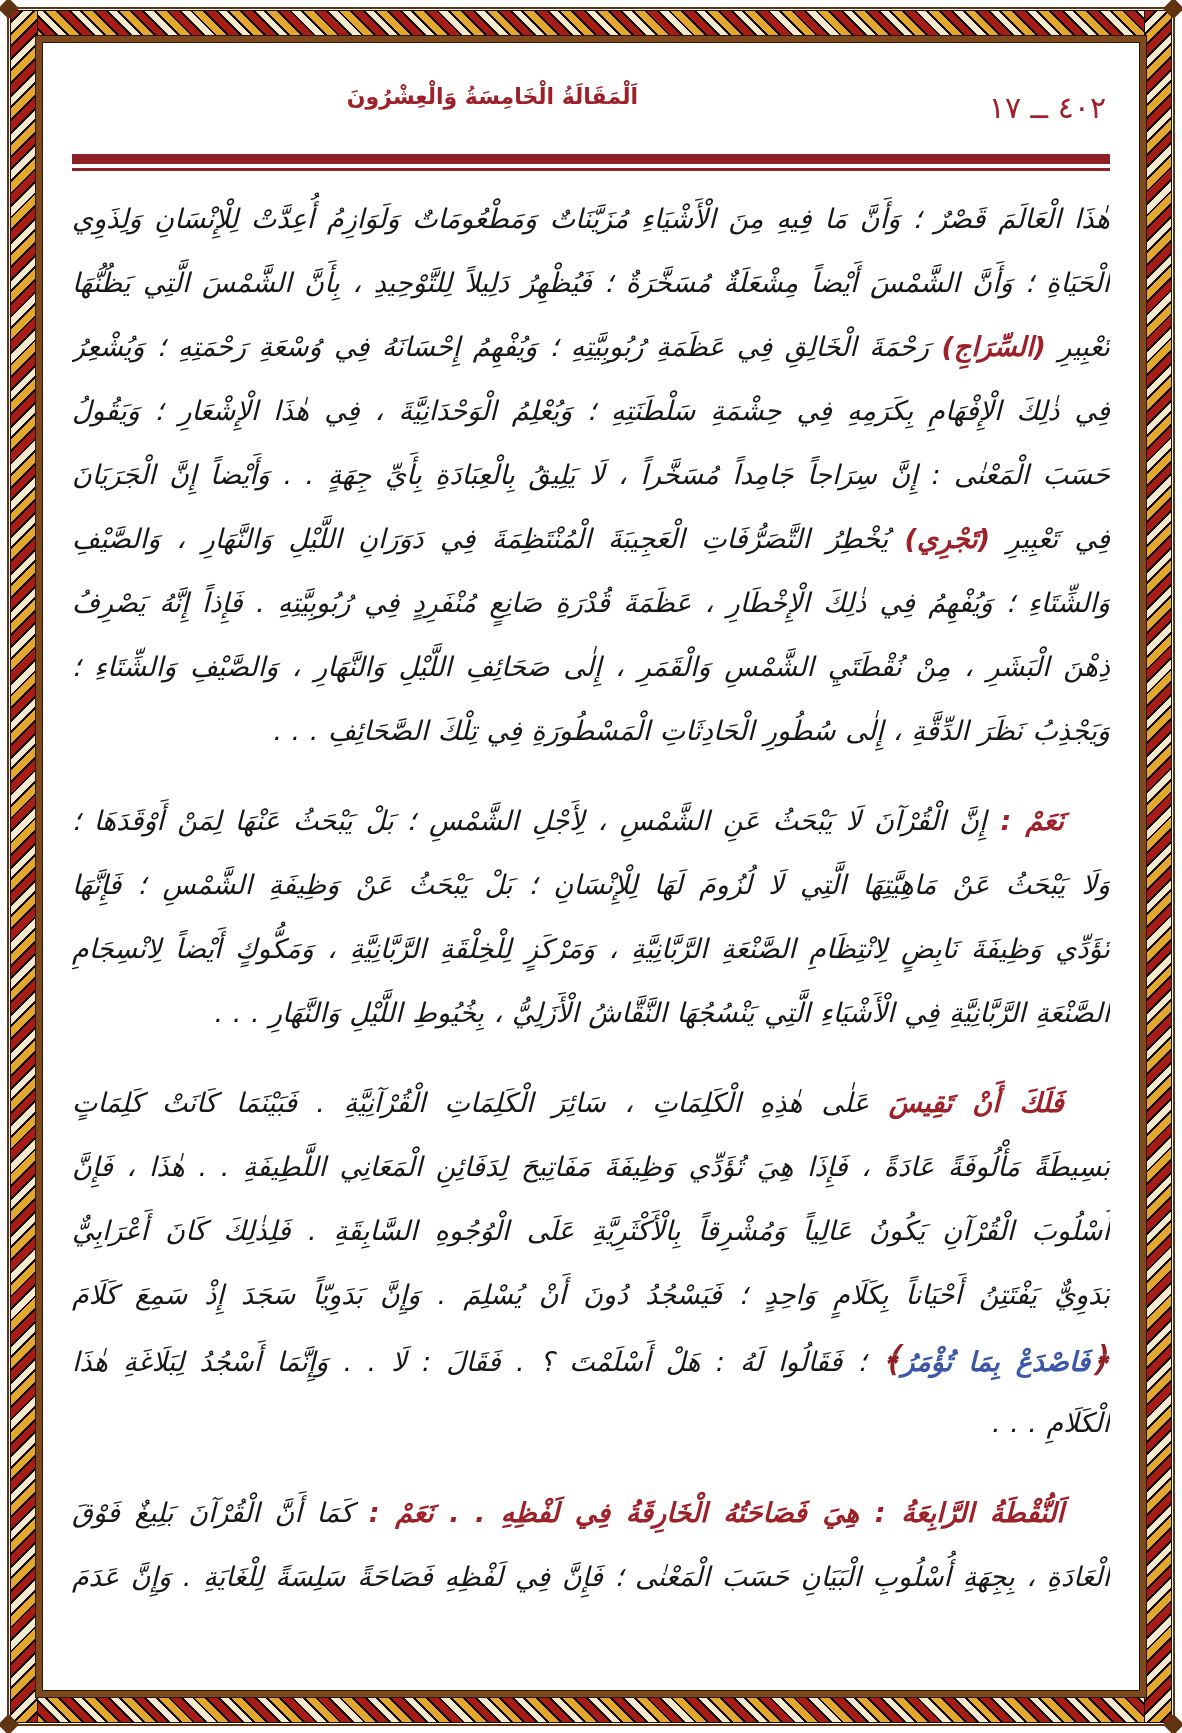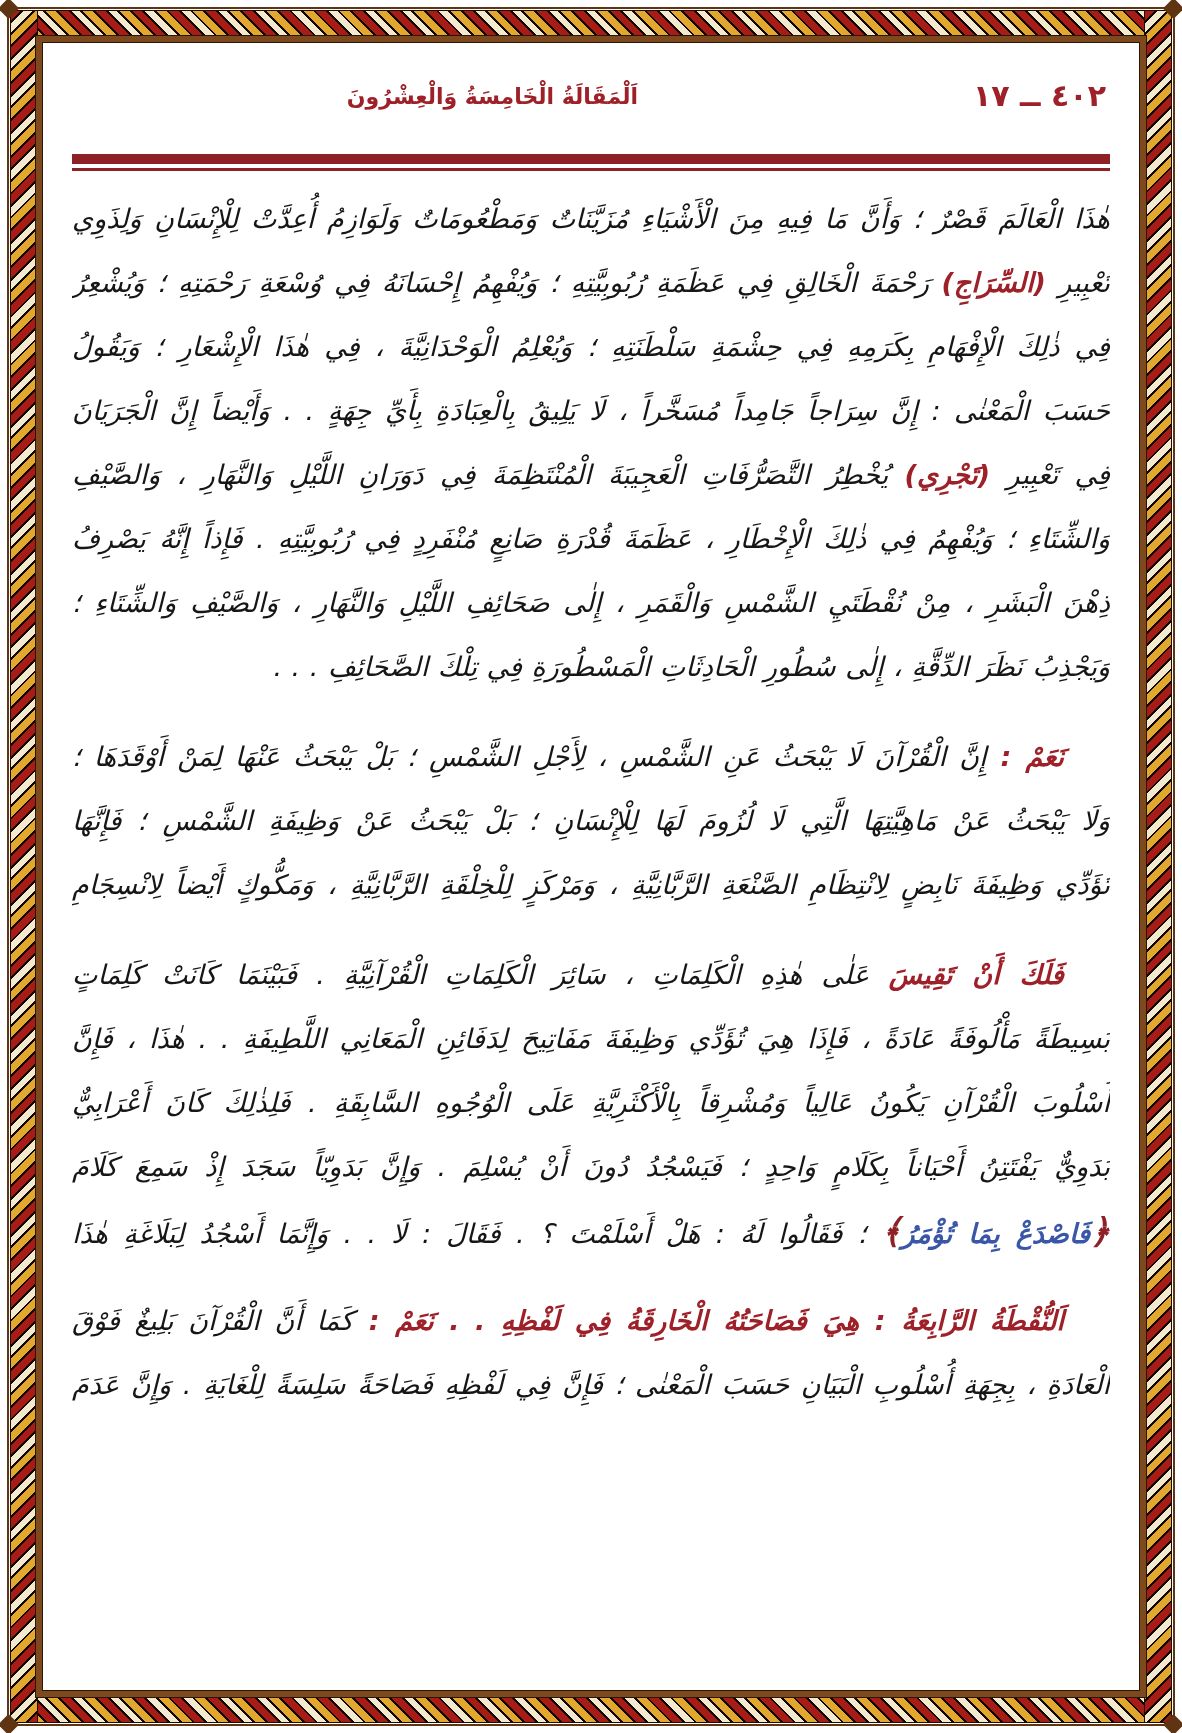--- a/index.html
+++ b/index.html
@@ -38,22 +38,22 @@
   .finial{position:absolute;width:15px;height:15px;background:var(--border-dark);
     transform:rotate(45deg);}
   .finial-tl{left:1px;top:1px}.finial-tr{right:1px;top:1px}
   .finial-bl{left:1px;bottom:1px}.finial-br{right:1px;bottom:1px}
 
   
   .content{position:absolute;left:72px;right:72px;top:62px;direction:rtl;}
   .header{position:relative;height:92px;}
   .title{position:absolute;left:40.5%;top:22px;transform:translateX(-50%);
     color:var(--accent-red);font-weight:bold;font-size:22px;white-space:nowrap;}
-  .pagenums{position:absolute;right:4px;top:16px;color:var(--accent-red);
-    font-weight:bold;font-size:30px;letter-spacing:2px;white-space:nowrap;}
+  .pagenums{position:absolute;right:4px;top:28px;color:var(--accent-red);
+    font-weight:normal;font-size:30px;letter-spacing:2px;white-space:nowrap;}
   .rule-thick{height:10px;background:var(--rule-red);}
   .rule-thin{height:3px;margin-top:4px;background:var(--rule-red);}
 
   .body{margin-top:16px;}
   .para + .para{margin-top:26px;}
   .line{
     font-size:27px;line-height:64px;height:64px;color:var(--text-black);
     text-align:justify;text-align-last:justify;text-justify:inter-word;
     overflow:hidden;word-spacing:1px;font-style:italic;
   }
@@ -83,38 +83,41 @@
     <div class="title">اَلْمَقَالَةُ الْخَامِسَةُ وَالْعِشْرُونَ</div>
     <div class="pagenums">٤٠٢ ــ ١٧</div>
   </div>
   <div class="rules">
     <div class="rule-thick"></div>
     <div class="rule-thin"></div>
   </div>
   <div class="body" id="body-text">
       <div class="para">
         <div class="line"><span class="seg-k">هٰذَا الْعَالَمَ قَصْرٌ ؛ وَأَنَّ مَا فِيهِ مِنَ الْأَشْيَاءِ مُزَيَّنَاتٌ وَمَطْعُومَاتٌ وَلَوَازِمُ أُعِدَّتْ لِلْإِنْسَانِ وَلِذَوِي</span></div>
+        <div class="line"><span class="seg-k">الْحَيَاةِ ؛ وَأَنَّ الشَّمْسَ أَيْضاً مِشْعَلَةٌ مُسَخَّرَةٌ ؛ فَيُظْهِرُ دَلِيلاً لِلتَّوْحِيدِ ، بِأَنَّ الشَّمْسَ الَّتِي يَظُنُّهَا</span></div>
         <div class="line"><span class="seg-k">تَعْبِيرِ </span><span class="seg-r">(السِّرَاجِ)</span><span class="seg-k"> رَحْمَةَ الْخَالِقِ فِي عَظَمَةِ رُبُوبِيَّتِهِ ؛ وَيُفْهِمُ إِحْسَانَهُ فِي وُسْعَةِ رَحْمَتِهِ ؛ وَيُشْعِرُ</span></div>
         <div class="line"><span class="seg-k">فِي ذٰلِكَ الْإِفْهَامِ بِكَرَمِهِ فِي حِشْمَةِ سَلْطَنَتِهِ ؛ وَيُعْلِمُ الْوَحْدَانِيَّةَ ، فِي هٰذَا الْإِشْعَارِ ؛ وَيَقُولُ</span></div>
         <div class="line"><span class="seg-k">حَسَبَ الْمَعْنٰى : إِنَّ سِرَاجاً جَامِداً مُسَخَّراً ، لَا يَلِيقُ بِالْعِبَادَةِ بِأَيِّ جِهَةٍ . . وَأَيْضاً إِنَّ الْجَرَيَانَ</span></div>
         <div class="line"><span class="seg-k">فِي تَعْبِيرِ </span><span class="seg-r">(تَجْرِي)</span><span class="seg-k"> يُخْطِرُ التَّصَرُّفَاتِ الْعَجِيبَةَ الْمُنْتَظِمَةَ فِي دَوَرَانِ اللَّيْلِ وَالنَّهَارِ ، وَالصَّيْفِ</span></div>
         <div class="line"><span class="seg-k">وَالشِّتَاءِ ؛ وَيُفْهِمُ فِي ذٰلِكَ الْإِخْطَارِ ، عَظَمَةَ قُدْرَةِ صَانِعٍ مُنْفَرِدٍ فِي رُبُوبِيَّتِهِ . فَإِذاً إِنَّهُ يَصْرِفُ</span></div>
         <div class="line"><span class="seg-k">ذِهْنَ الْبَشَرِ ، مِنْ نُقْطَتَيِ الشَّمْسِ وَالْقَمَرِ ، إِلٰى صَحَائِفِ اللَّيْلِ وَالنَّهَارِ ، وَالصَّيْفِ وَالشِّتَاءِ ؛</span></div>
         <div class="line last"><span class="seg-k">وَيَجْذِبُ نَظَرَ الدِّقَّةِ ، إِلٰى سُطُورِ الْحَادِثَاتِ الْمَسْطُورَةِ فِي تِلْكَ الصَّحَائِفِ . . .</span></div>
       </div>
       <div class="para">
         <div class="line indent"><span class="seg-r">نَعَمْ : </span><span class="seg-k">إِنَّ الْقُرْآنَ لَا يَبْحَثُ عَنِ الشَّمْسِ ، لِأَجْلِ الشَّمْسِ ؛ بَلْ يَبْحَثُ عَنْهَا لِمَنْ أَوْقَدَهَا ؛</span></div>
         <div class="line"><span class="seg-k">وَلَا يَبْحَثُ عَنْ مَاهِيَّتِهَا الَّتِي لَا لُزُومَ لَهَا لِلْإِنْسَانِ ؛ بَلْ يَبْحَثُ عَنْ وَظِيفَةِ الشَّمْسِ ؛ فَإِنَّهَا</span></div>
         <div class="line"><span class="seg-k">تُؤَدِّي وَظِيفَةَ نَابِضٍ لِانْتِظَامِ الصَّنْعَةِ الرَّبَّانِيَّةِ ، وَمَرْكَزٍ لِلْخِلْقَةِ الرَّبَّانِيَّةِ ، وَمَكُّوكٍ أَيْضاً لِانْسِجَامِ</span></div>
+        <div class="line last"><span class="seg-k">الصَّنْعَةِ الرَّبَّانِيَّةِ فِي الْأَشْيَاءِ الَّتِي يَنْسُجُهَا النَّقَّاشُ الْأَزَلِيُّ ، بِخُيُوطِ اللَّيْلِ وَالنَّهَارِ . . .</span></div>
       </div>
       <div class="para">
         <div class="line indent"><span class="seg-r">فَلَكَ أَنْ تَقِيسَ </span><span class="seg-k">عَلٰى هٰذِهِ الْكَلِمَاتِ ، سَائِرَ الْكَلِمَاتِ الْقُرْآنِيَّةِ . فَبَيْنَمَا كَانَتْ كَلِمَاتٍ</span></div>
         <div class="line"><span class="seg-k">بَسِيطَةً مَأْلُوفَةً عَادَةً ، فَإِذَا هِيَ تُؤَدِّي وَظِيفَةَ مَفَاتِيحَ لِدَفَائِنِ الْمَعَانِي اللَّطِيفَةِ . . هٰذَا ، فَإِنَّ</span></div>
         <div class="line"><span class="seg-k">أُسْلُوبَ الْقُرْآنِ يَكُونُ عَالِياً وَمُشْرِقاً بِالْأَكْثَرِيَّةِ عَلَى الْوُجُوهِ السَّابِقَةِ . فَلِذٰلِكَ كَانَ أَعْرَابِيٌّ</span></div>
         <div class="line"><span class="seg-k">بَدَوِيٌّ يَفْتَتِنُ أَحْيَاناً بِكَلَامٍ وَاحِدٍ ؛ فَيَسْجُدُ دُونَ أَنْ يُسْلِمَ . وَإِنَّ بَدَوِيّاً سَجَدَ إِذْ سَمِعَ كَلَامَ</span></div>
         <div class="line"><span class="seg-q">﴿</span><span class="seg-b">فَاصْدَعْ بِمَا تُؤْمَرُ</span><span class="seg-q">﴾</span><span class="seg-k"> ؛ فَقَالُوا لَهُ : هَلْ أَسْلَمْتَ ؟ . فَقَالَ : لَا . . وَإِنَّمَا أَسْجُدُ لِبَلَاغَةِ هٰذَا</span></div>
+        <div class="line last"><span class="seg-k">الْكَلَامِ . . .</span></div>
       </div>
       <div class="para">
         <div class="line indent"><span class="seg-r">اَلنُّقْطَةُ الرَّابِعَةُ : هِيَ فَصَاحَتُهُ الْخَارِقَةُ فِي لَفْظِهِ . . نَعَمْ : </span><span class="seg-k">كَمَا أَنَّ الْقُرْآنَ بَلِيغٌ فَوْقَ</span></div>
         <div class="line"><span class="seg-k">الْعَادَةِ ، بِجِهَةِ أُسْلُوبِ الْبَيَانِ حَسَبَ الْمَعْنٰى ؛ فَإِنَّ فِي لَفْظِهِ فَصَاحَةً سَلِسَةً لِلْغَايَةِ . وَإِنَّ عَدَمَ</span></div>
       </div>
     </div>
 </div>
 
 </body></html>

